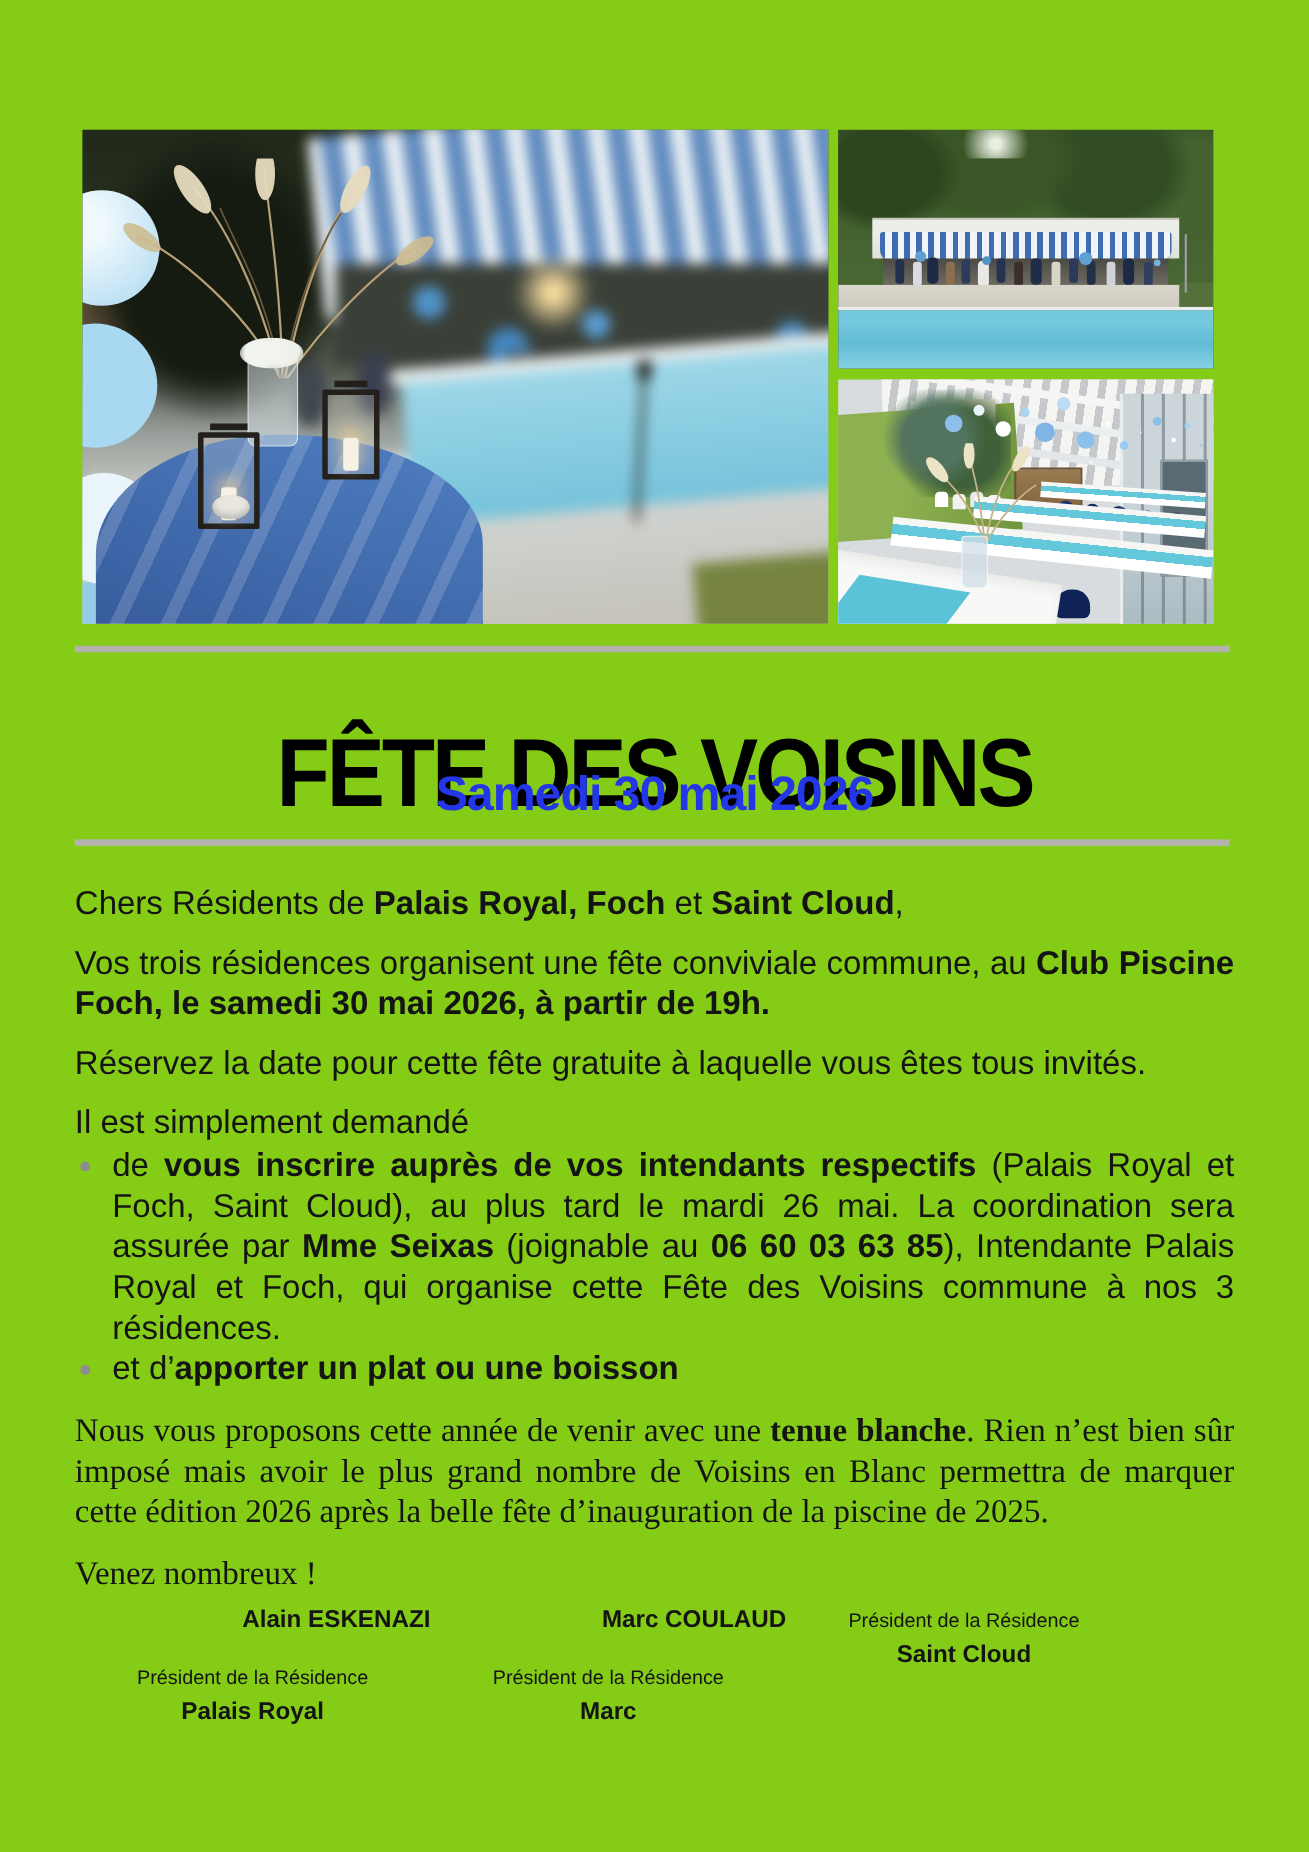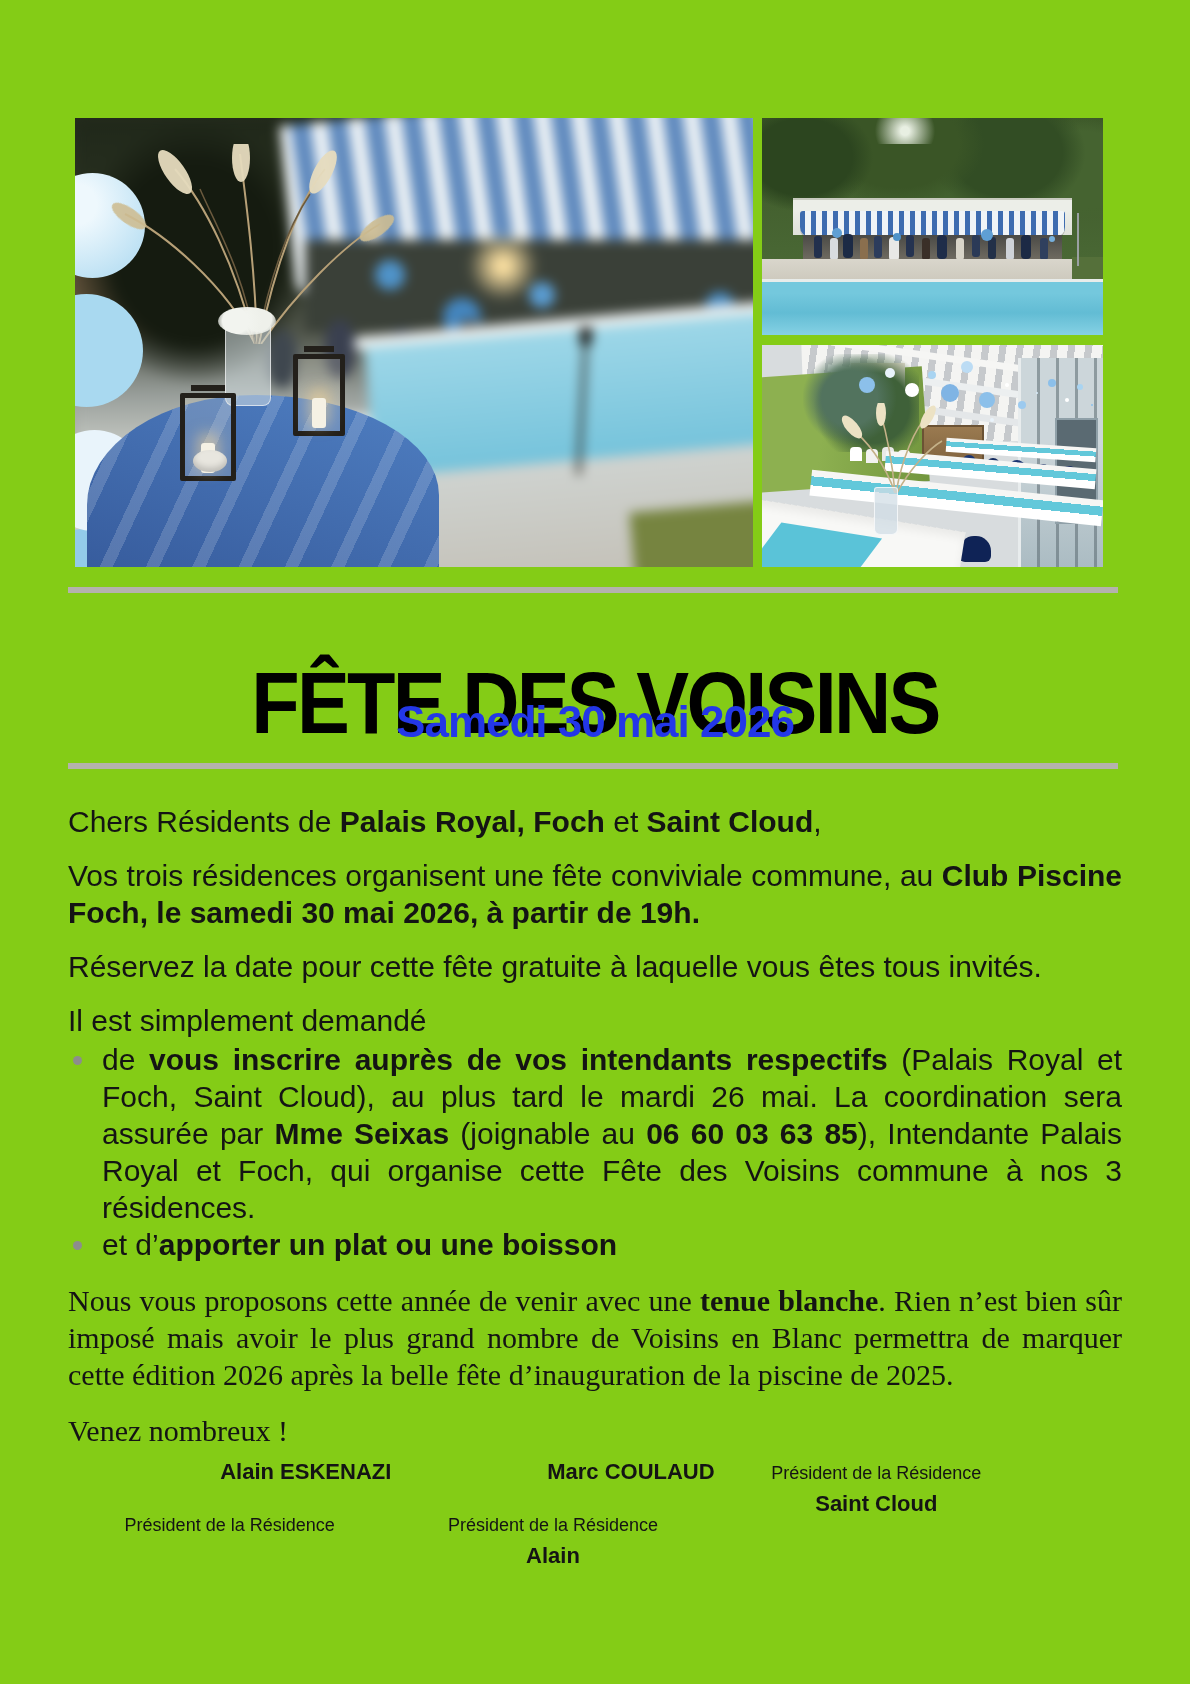--- a/index.html
+++ b/index.html
@@ -281,24 +281,25 @@
       <li><span>et d’</span><span class="b">apporter un plat ou une boisson</span></li>
     </ul>
     <p class="gap"><span>Nous vous proposons cette année de venir avec une </span><span class="b">tenue blanche</span><span>. Rien n’est bien sûr imposé mais avoir le plus grand nombre de Voisins en Blanc permettra de marquer cette édition 2026 après la belle fête d’inauguration de la piscine de 2025.</span></p>
     <p class="gap"><span>Venez nombreux !</span></p>
   </div>
 
   <div class="signatures">
     <div class="sig">
       <div class="sig-name">Alain ESKENAZI</div>
       <div class="sig-role">Président de la Résidence</div>
+      <div class="sig-res">Palais Royal</div>
     </div>
     <div class="sig">
       <div class="sig-name">Marc COULAUD</div>
       <div class="sig-role">Président de la Résidence</div>
-      <div class="sig-res">Alain</div>
+      <div class="sig-res">Marc</div>
     </div>
     <div class="sig">
       <div class="sig-role">Président de la Résidence</div>
       <div class="sig-res">Saint Cloud</div>
     </div>
   </div>
 </div>
 
 </body></html>

